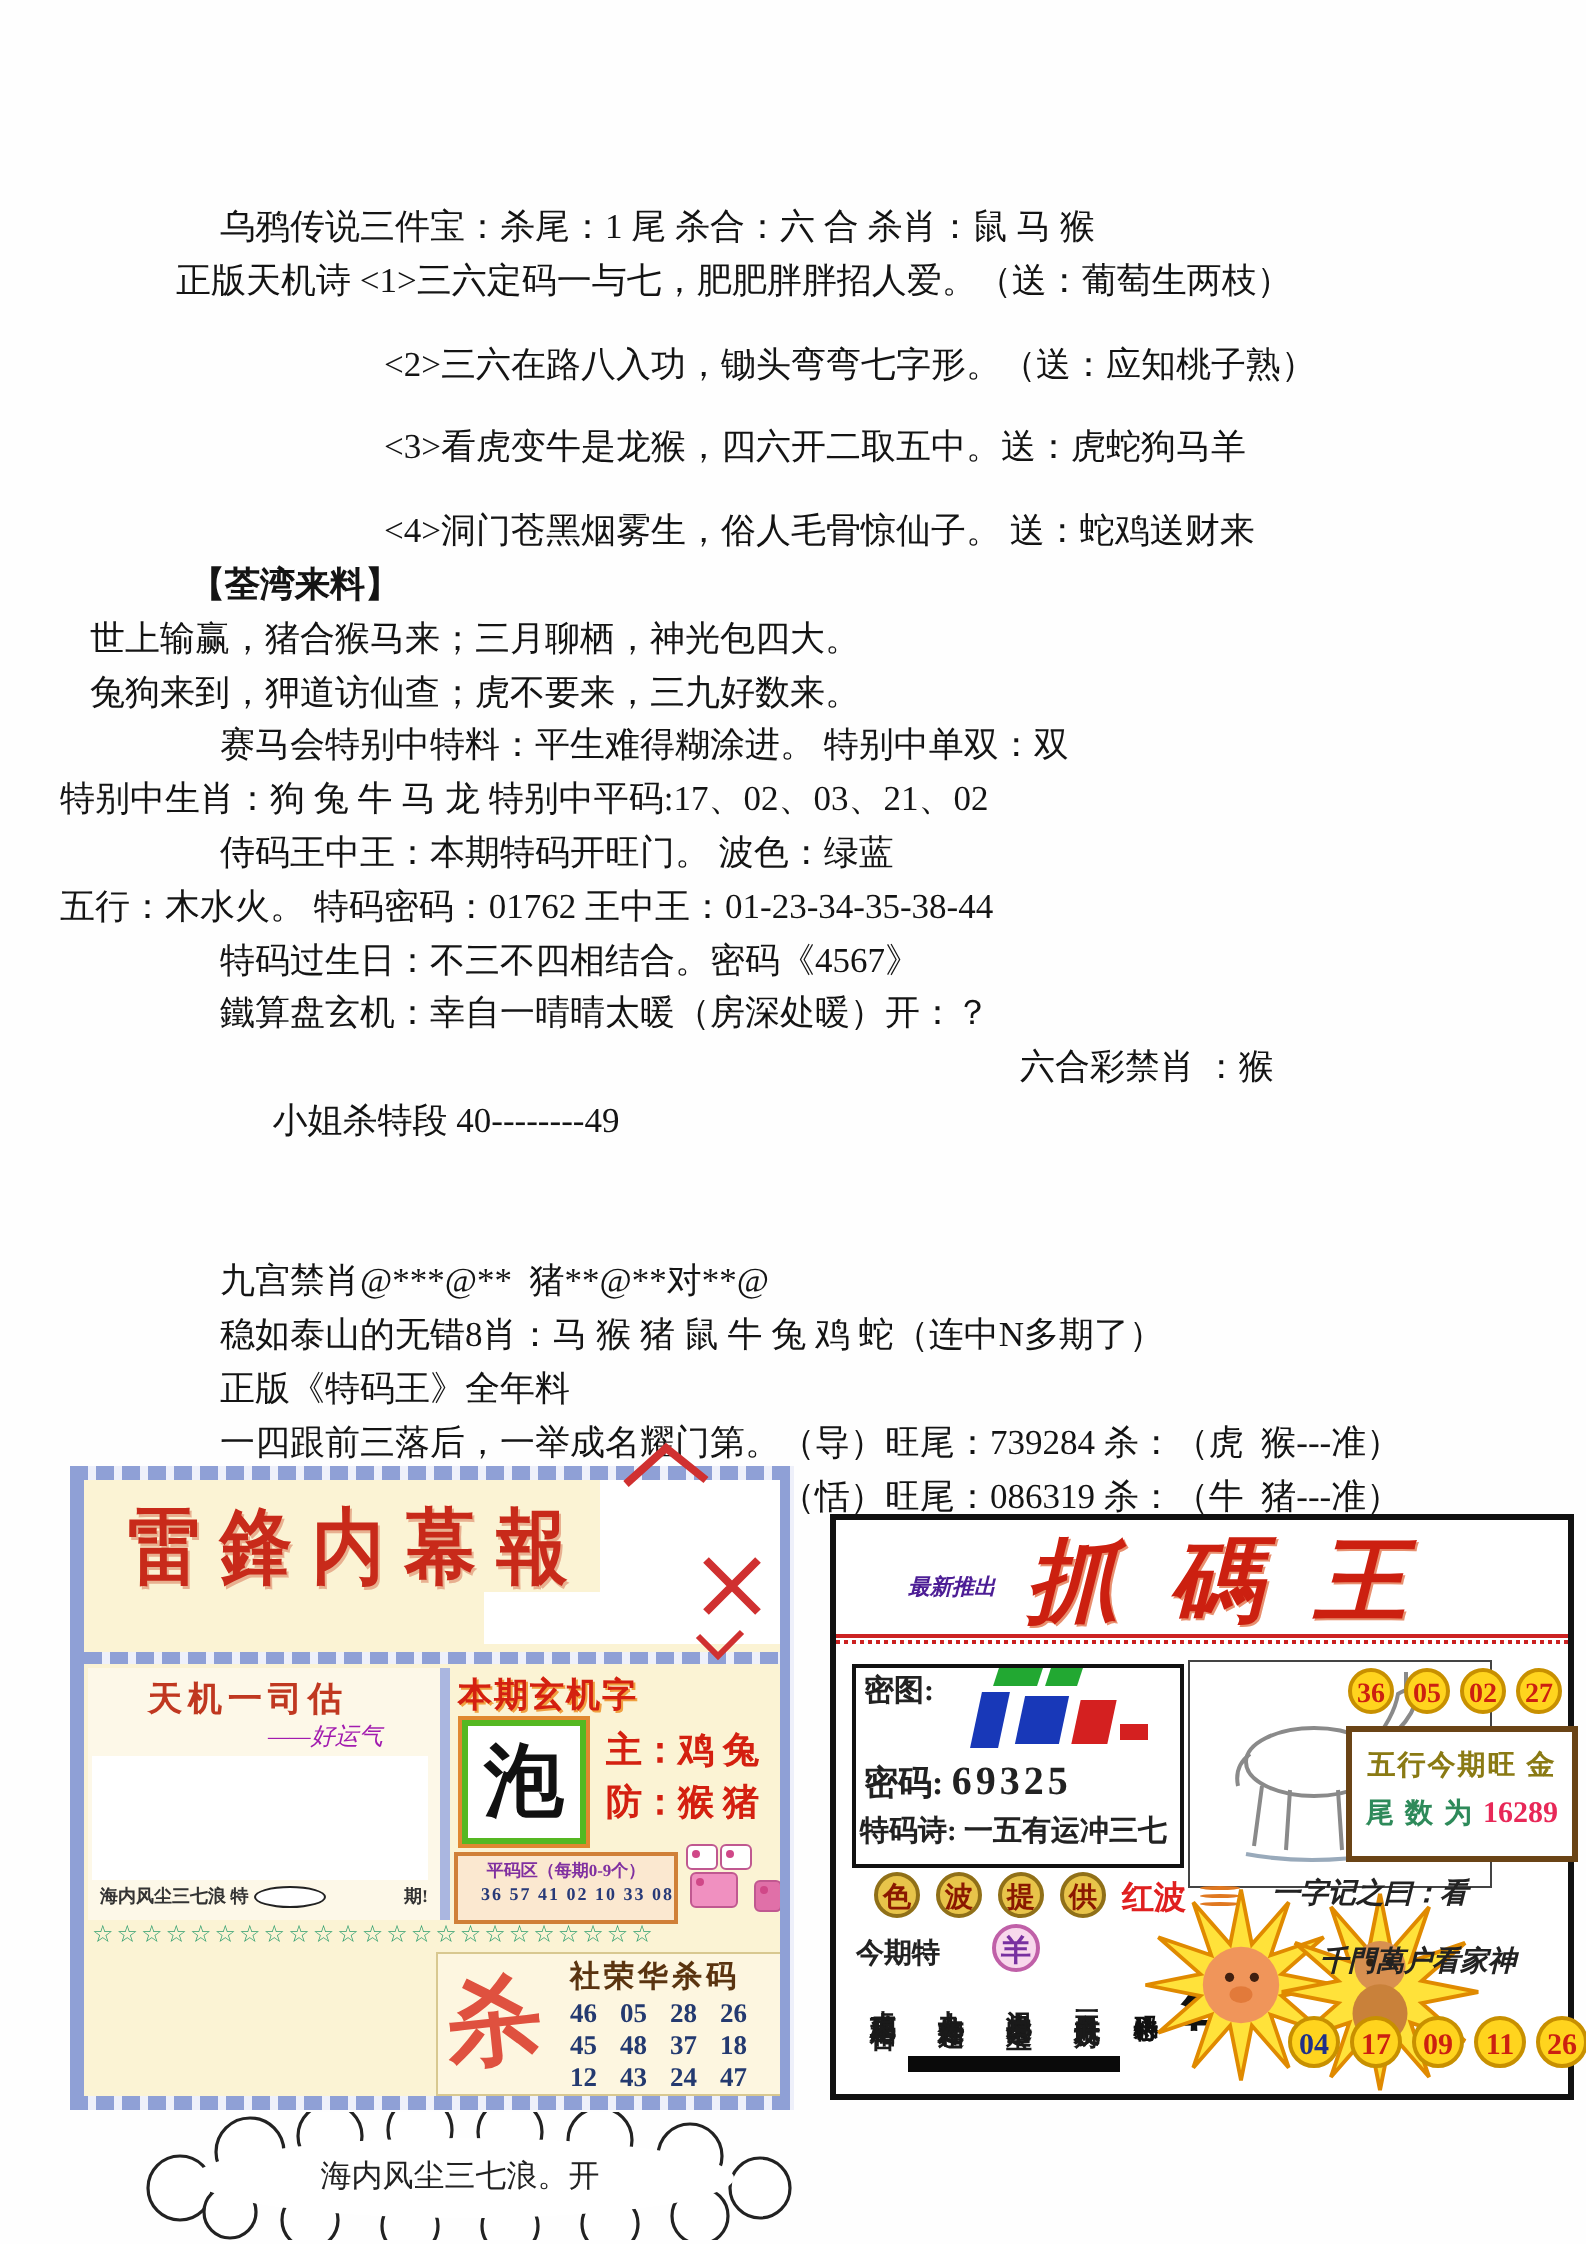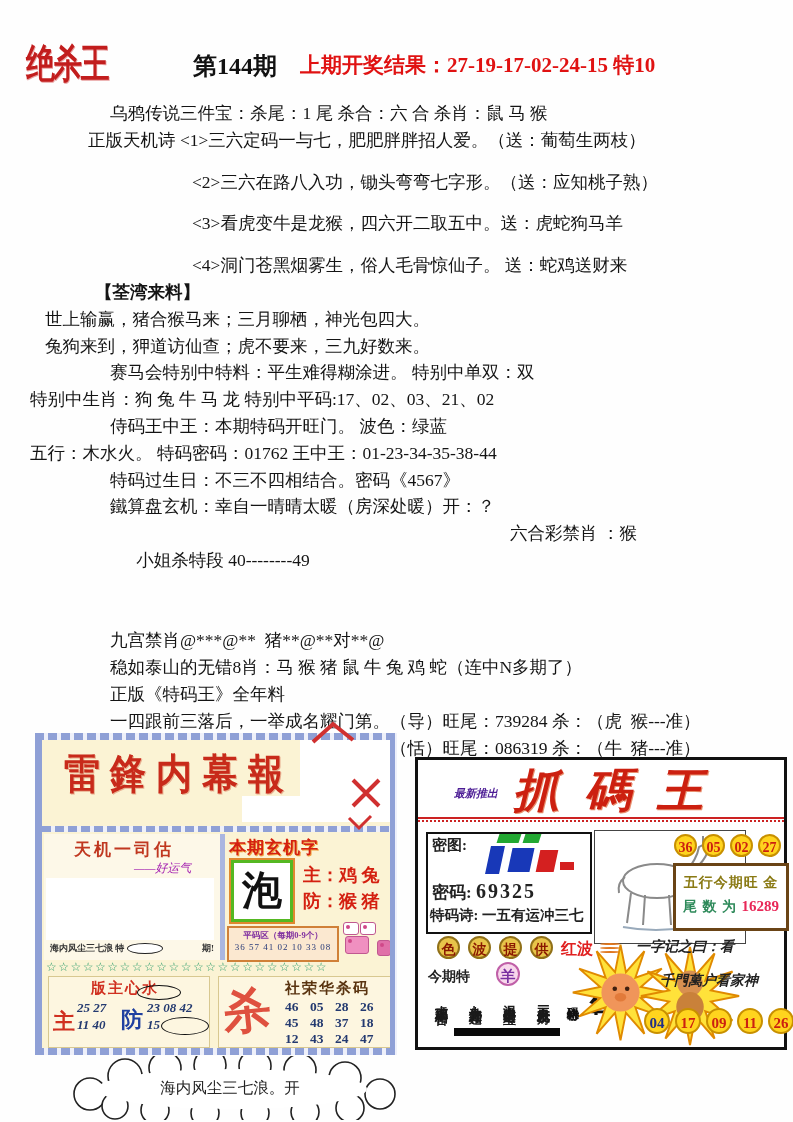--- a/index.html
+++ b/index.html
@@ -42,21 +42,21 @@
   .pl-right-panel{position:absolute;left:183px;top:0;width:165px;height:126px;}
   .xuanji-header{position:absolute;left:4px;top:2px;font-size:17px;font-weight:bold;color:#d42010;
     text-shadow:1px 1px 0 #f0a040;letter-spacing:1px;}
   .char-box{position:absolute;left:6px;top:26px;width:56px;height:56px;background:#fff;
     border:3px solid #55b822;outline:2px solid #e08830;text-align:center;}
   .char-box span{font-size:40px;font-weight:bold;color:#111;line-height:56px;}
   .zhufang{position:absolute;left:78px;top:28px;font-size:18px;font-weight:bold;color:#d42010;line-height:26px;white-space:pre;}
   .pingma-box{position:absolute;left:2px;top:92px;width:108px;height:32px;background:#fbe8d0;
     border:2px solid #d08038;text-align:center;}
   .pingma-h{font-size:8.5px;font-weight:bold;color:#8030a0;margin-top:2px;}
-  .pingma-n{font-size:9px;font-weight:normal;color:#283a78;letter-spacing:1px;}
+  .pingma-n{font-size:9px;font-weight:bold;color:#283a78;letter-spacing:1px;text-align:right;}
   .tiles{position:absolute;left:118px;top:88px;width:46px;height:38px;}
   .tile{position:absolute;border-radius:3px;border:1px solid #c05890;background:#fff;}
   .tile.t1{left:0;top:0;width:14px;height:11px;} .tile.t2{left:17px;top:0;width:14px;height:11px;}
   .tile.t3{left:2px;top:14px;width:22px;height:16px;background:#f090c0;}
   .tile.t4{left:34px;top:18px;width:12px;height:14px;background:#e070a8;}
   .tile i{display:block;width:4px;height:4px;border-radius:50%;background:#d04888;margin:2px;}
   .stars-row{position:absolute;left:4px;top:220px;font-size:12px;color:#2f9e6e;letter-spacing:1.5px;white-space:nowrap;}
   .pl-bottom{position:absolute;left:0;top:236px;width:100%;height:72px;}
   .banzhu-box{position:absolute;left:6px;top:0;width:160px;height:70px;background:#fdf6e0;border:1px solid #d8c890;}
   .banzhu-title{position:absolute;left:42px;top:2px;font-size:15px;font-weight:bold;color:#d03020;letter-spacing:2px;}
@@ -130,25 +130,20 @@
   .pr-bottomcircles{position:absolute;left:226px;top:248px;width:142px;height:30px;white-space:nowrap;}
   .circle.big{width:26px;height:26px;line-height:26px;font-size:15px;}
   .circle.navy{color:#203088;}
   .black-bar{position:absolute;left:36px;top:268px;width:106px;height:8px;background:#0a0a0a;}
 </style>
 </head>
 <body>
 
 <div class="page">
 
-  <div class="header">
-    <span class="brand">绝杀王</span>
-    <span class="issue">第144期</span>
-    <span class="results">上期开奖结果：27-19-17-02-24-15 特10</span>
-  </div>
 
   <div class="lines">
     <div class="ln i110">乌鸦传说三件宝：杀尾：1 尾 杀合：六 合 杀肖：鼠 马 猴</div>
     <div class="ln i88">正版天机诗 &lt;1&gt;三六定码一与七，肥肥胖胖招人爱。（送：葡萄生两枝）</div>
     <div class="ln i192">&lt;2&gt;三六在路八入功，锄头弯弯七字形。（送：应知桃子熟）</div>
     <div class="ln i192">&lt;3&gt;看虎变牛是龙猴，四六开二取五中。送：虎蛇狗马羊</div>
     <div class="ln i192">&lt;4&gt;洞门苍黑烟雾生，俗人毛骨惊仙子。 送：蛇鸡送财来</div>
     <div class="ln i95 b">【荃湾来料】</div>
     <div class="ln i45">世上输赢，猪合猴马来；三月聊栖，神光包四大。</div>
     <div class="ln i45">兔狗来到，狎道访仙查；虎不要来，三九好数来。</div>
@@ -211,31 +206,20 @@
             <span class="tile t4">
                 <i></i>
               </span>
           </div>
         </div>
       </div>
 
       <div class="stars-row">☆☆☆☆☆☆☆☆☆☆☆☆☆☆☆☆☆☆☆☆☆☆☆</div>
 
       <div class="pl-bottom">
-        <div class="banzhu-box">
-          <div class="banzhu-title">版主心水</div>
-          <span class="bz-ellipse1"></span>
-          <div class="bz-zhu">主</div>
-          <div class="bz-zhu-nums" style="white-space: pre;">25 27
-11 40</div>
-          <div class="bz-fang">防</div>
-          <div class="bz-fang-nums" style="white-space: pre;">23 08 42
-15</div>
-          <span class="bz-ellipse2"></span>
-        </div>
         <div class="shama-box">
           <div class="shama-char">杀</div>
           <div class="shama-title">社荣华杀码</div>
           <div class="shama-grid">
             <span>46</span><span>05</span><span>28</span><span>26</span><br>
             <span>45</span><span>48</span><span>37</span><span>18</span><br>
             <span>12</span><span>43</span><span>24</span><span>47</span>
           </div>
         </div>
       </div>

